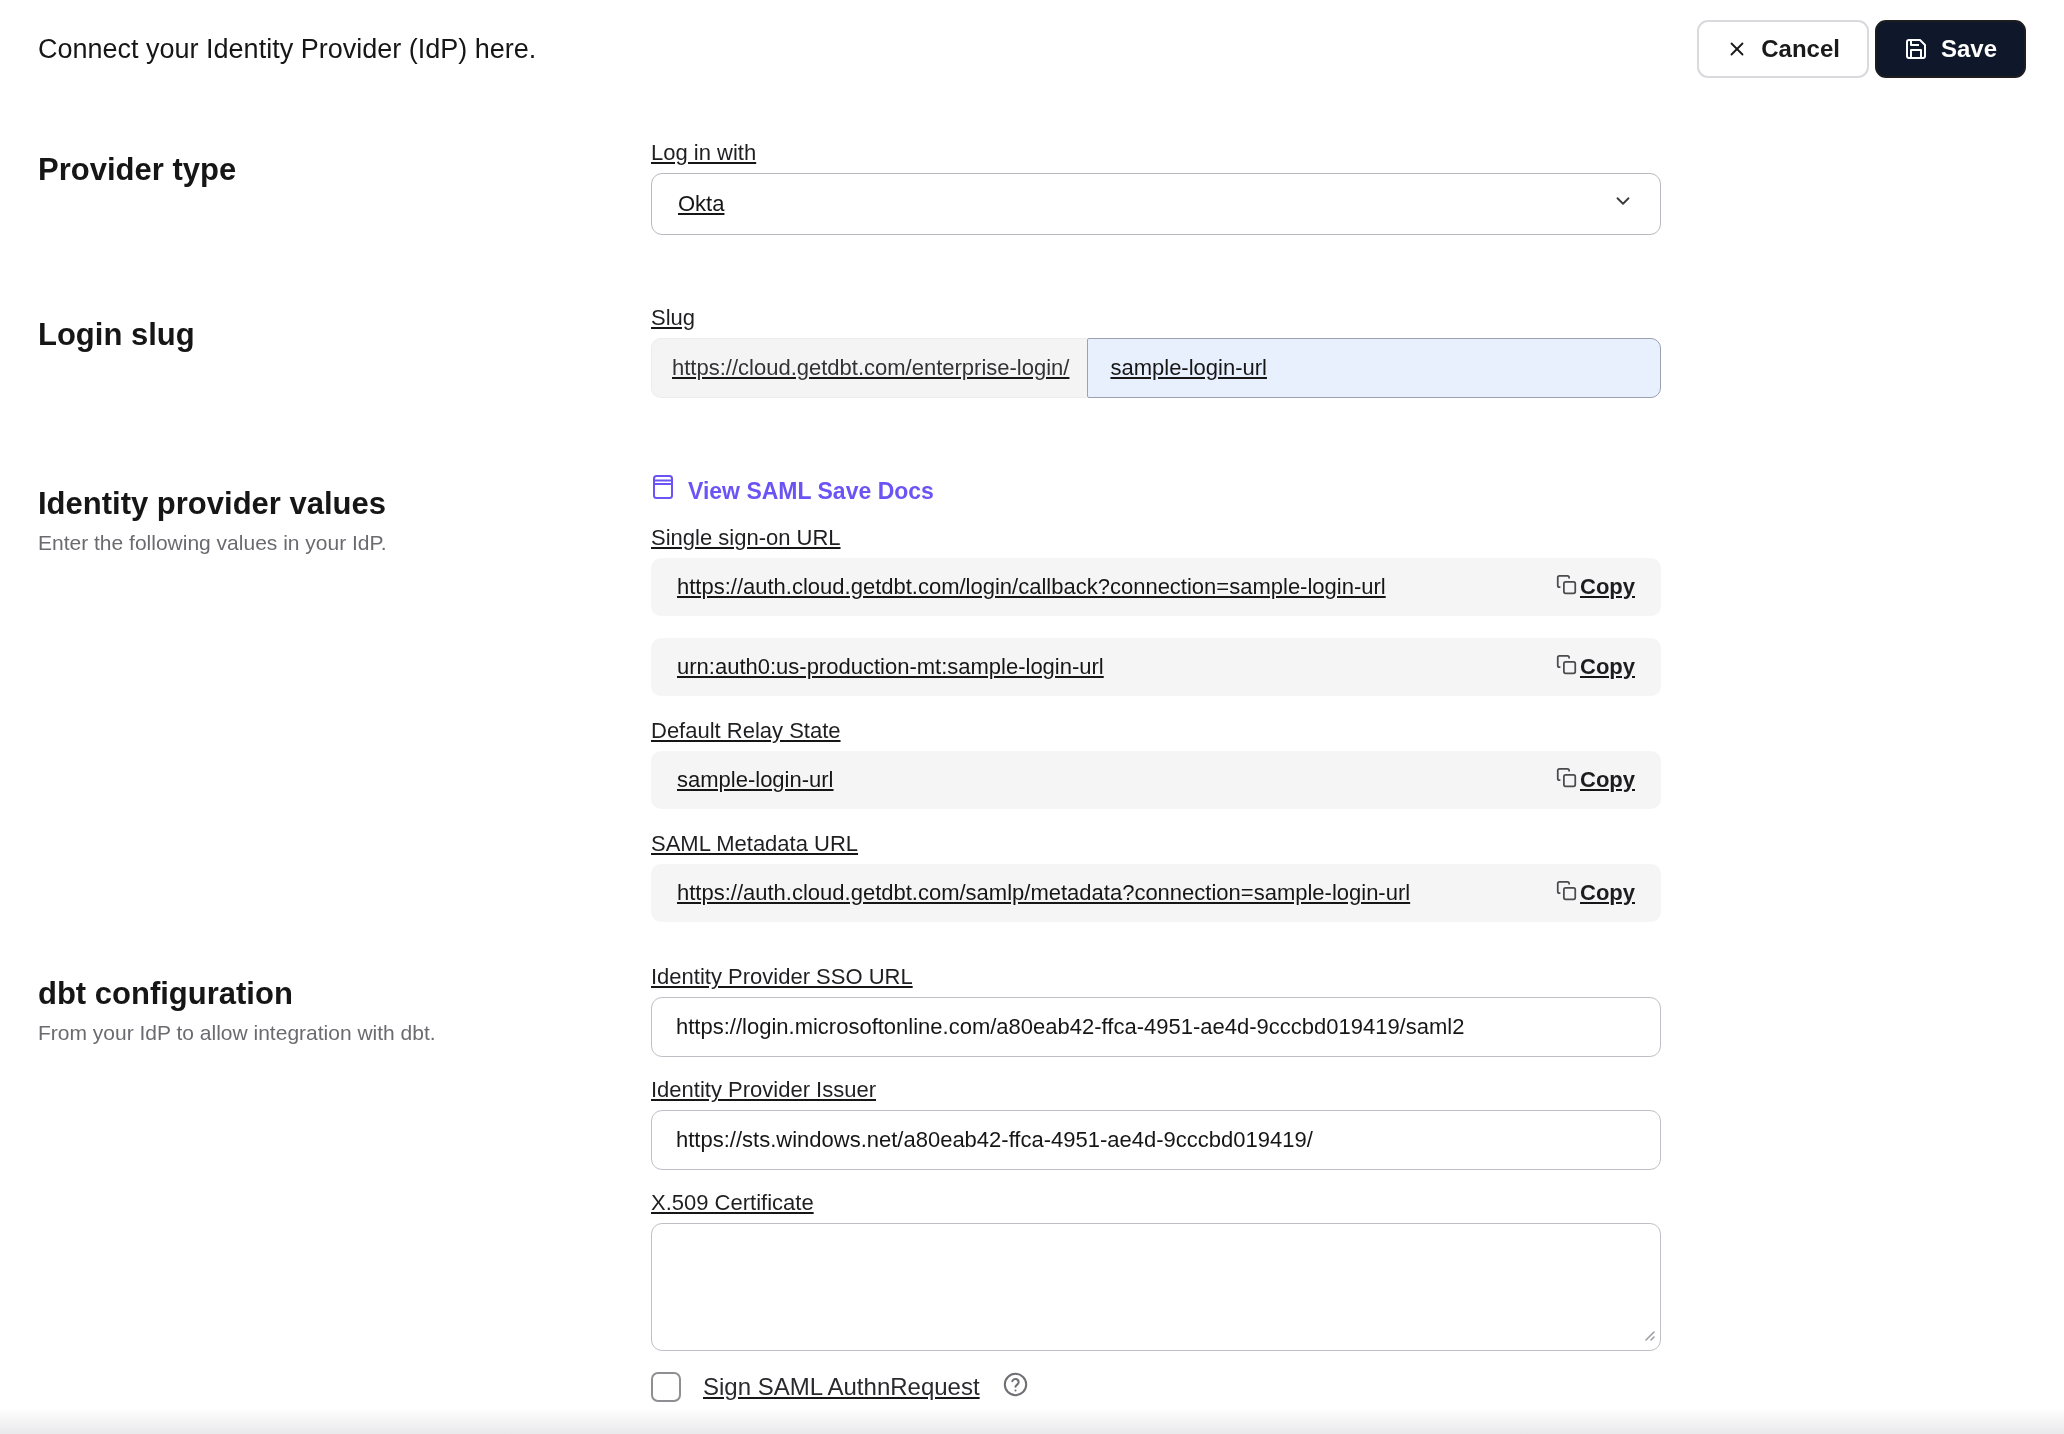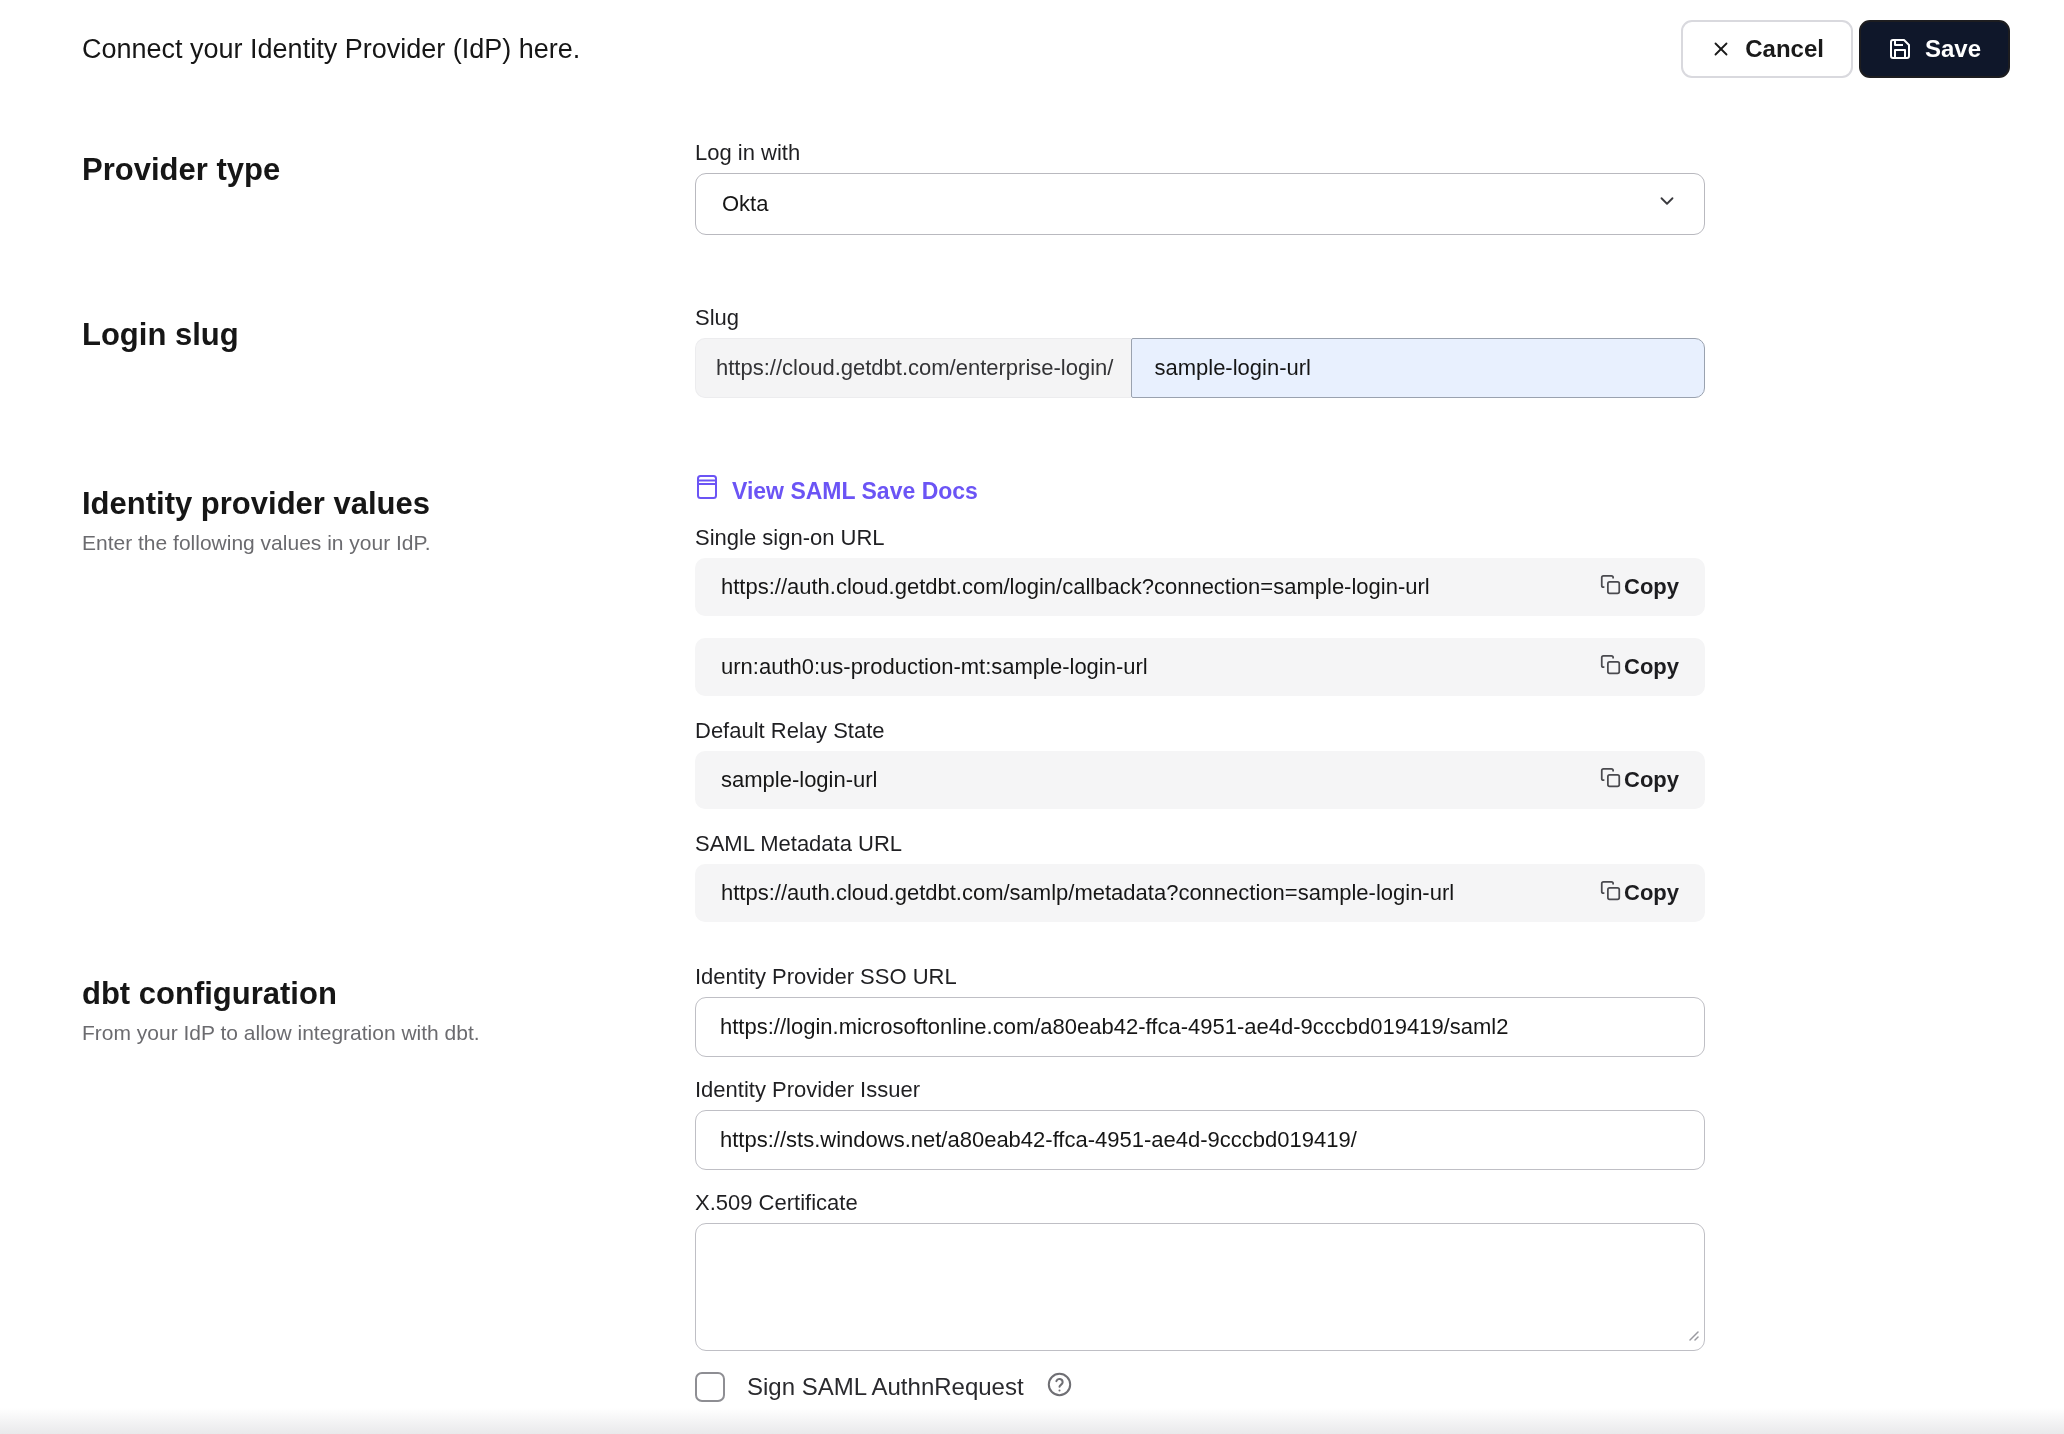--- a/index.html
+++ b/index.html
@@ -3,21 +3,21 @@
 <meta charset="utf-8">
 <style>
   * { margin: 0; padding: 0; box-sizing: border-box; }
   html, body { width: 2064px; height: 1434px; overflow: hidden; }
   body {
     font-family: "Liberation Sans", sans-serif;
     background: #ffffff;
     color: #161616;
     position: relative;
   }
-  .page { padding: 0 54px; margin-left: 28px; }
+  .page { padding: 0 38px; }
 
   
   .header {
     display: flex;
     justify-content: space-between;
     align-items: center;
     padding-top: 20px;
   }
   .page-intro { font-size: 27px; color: #161616; }
   .header-actions { display: flex; gap: 6px; }
@@ -41,21 +41,21 @@
   .btn-save {
     background: #0f172a;
     border: 2px solid #1d1d20;
     color: #ffffff;
   }
   .btn svg { display: block; }
 
   
   .row { display: flex; align-items: flex-start; }
   .col-left { width: 613px; flex-shrink: 0; padding-top: 12px; }
-  .col-right { width: 1010px; flex-shrink: 0; }
+  .col-right { width: 1010px; flex-shrink: 0; text-decoration: underline; }
   .section-heading { font-size: 31px; font-weight: 700; color: #161616; letter-spacing: 0; }
   .section-subtitle { margin-top: 9px; font-size: 21px; color: #6b6b6f; }
 
   .row-provider { margin-top: 62px; }
   .row-slug     { margin-top: 70px; }
   .row-idp      { margin-top: 76px; }
   .row-dbt      { margin-top: 42px; }
 
   .field-label {
     display: block;

